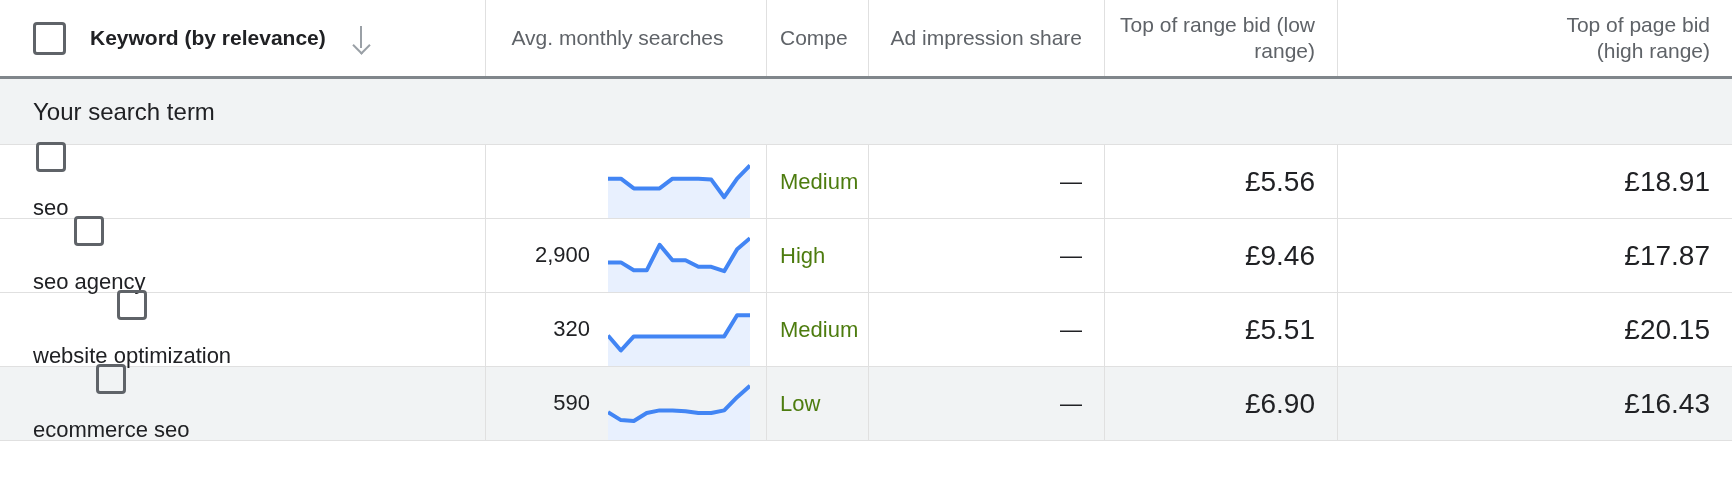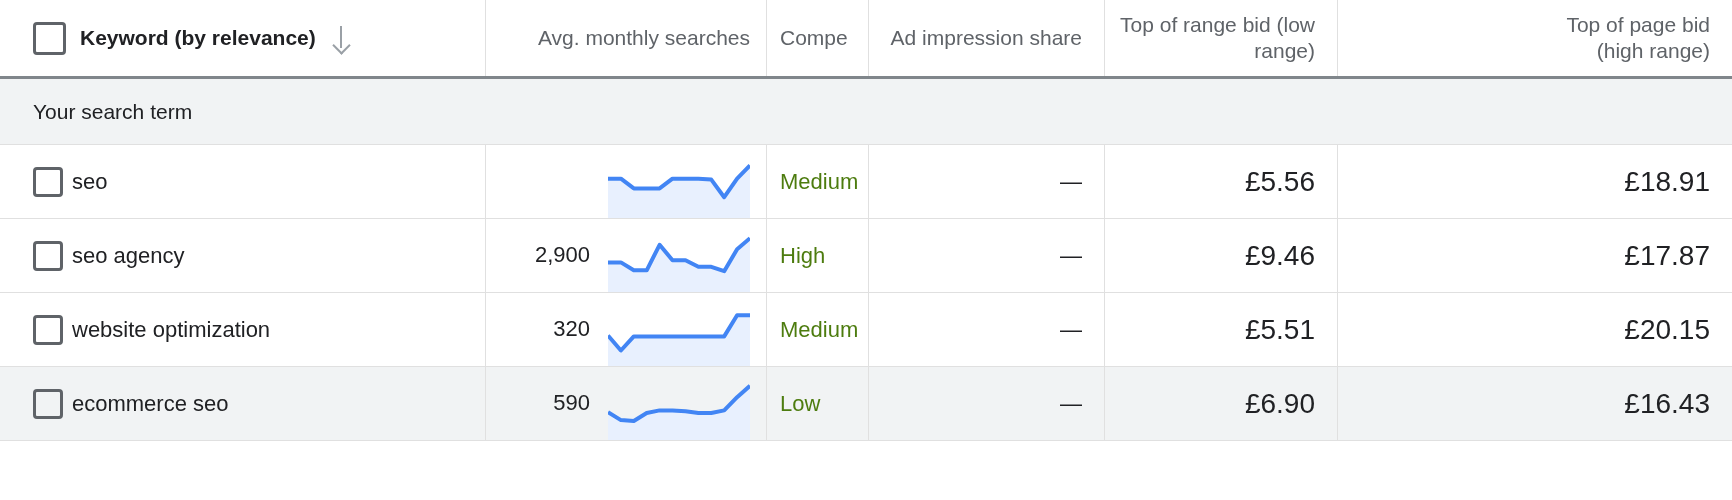--- a/index.html
+++ b/index.html
@@ -44,21 +44,21 @@
     position: absolute;
     left: 0;
     top: 0;
     bottom: 0;
     width: 1px;
     background: #e0e0e0;
   }
 
   
   .c-keyword   { width: 485px; padding-left: 33px; }
-  .c-searches  { width: 281px; padding-right: 16px; justify-content: flex-end; }
+  .c-searches  { width: 281px; padding-right: 16px; justify-content: center; }
   .c-comp      { width: 102px; padding-left: 14px; }
   .c-impr      { width: 236px; padding-right: 22px; justify-content: flex-end; }
   .c-bidlow    { width: 233px; padding-right: 22px; justify-content: flex-end; }
   .c-bidhigh   { width: 395px; padding-right: 22px; justify-content: flex-end; }
 
   
   .header-row {
     height: 79px;
     background: #ffffff;
     border-bottom: 3px solid #80868b;
@@ -80,21 +80,21 @@
   .header-row .c-bidhigh { text-align: right; }
   .header-row .c-comp {
     overflow: hidden;
     white-space: nowrap;
   }
   .hdr-text-right { display: block; text-align: right; }
 
   .hdr-keyword-wrap {
     display: flex;
     align-items: center;
-    gap: 14px;
+    gap: 24px;
   }
 
   
   .sort-arrow {
     display: inline-block;
     width: 22px;
     height: 26px;
     position: relative;
     flex: none;
   }
@@ -140,38 +140,39 @@
     height: 66px;
     background: #f1f3f4;
     border-bottom: 1px solid #e0e0e0;
     display: flex;
     align-items: center;
     width: 1732px;
     box-sizing: border-box;
   }
   .group-row .group-label {
     padding-left: 33px;
-    font-size: 21px;
+    font-size: 24px;
     color: #202124;
   }
 
   
   .data-row {
     height: 74px;
     background: #ffffff;
     border-bottom: 1px solid #e0e0e0;
   }
   .data-row.highlight { background: #f1f3f4; }
 
   .data-row .cell { font-size: 22px; color: #202124; }
 
   .kw-wrap {
     display: flex;
     align-items: center;
-    gap: 9px;
+    gap: 23px;
+    flex-direction: column;
   }
   .kw-label { font-size: 22px; color: #202124; }
 
   
   .c-searches { padding-right: 16px; }
   .searches-inner {
     display: flex;
     align-items: flex-end;
     justify-content: flex-end;
     gap: 18px;

